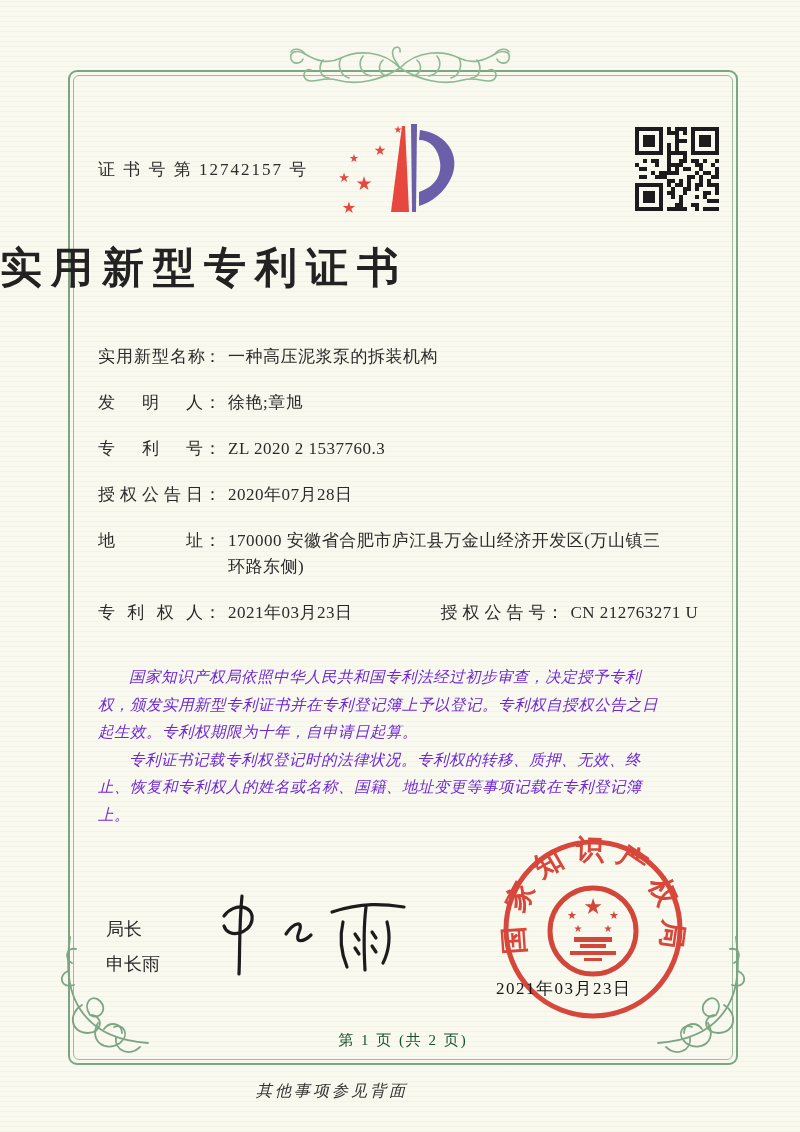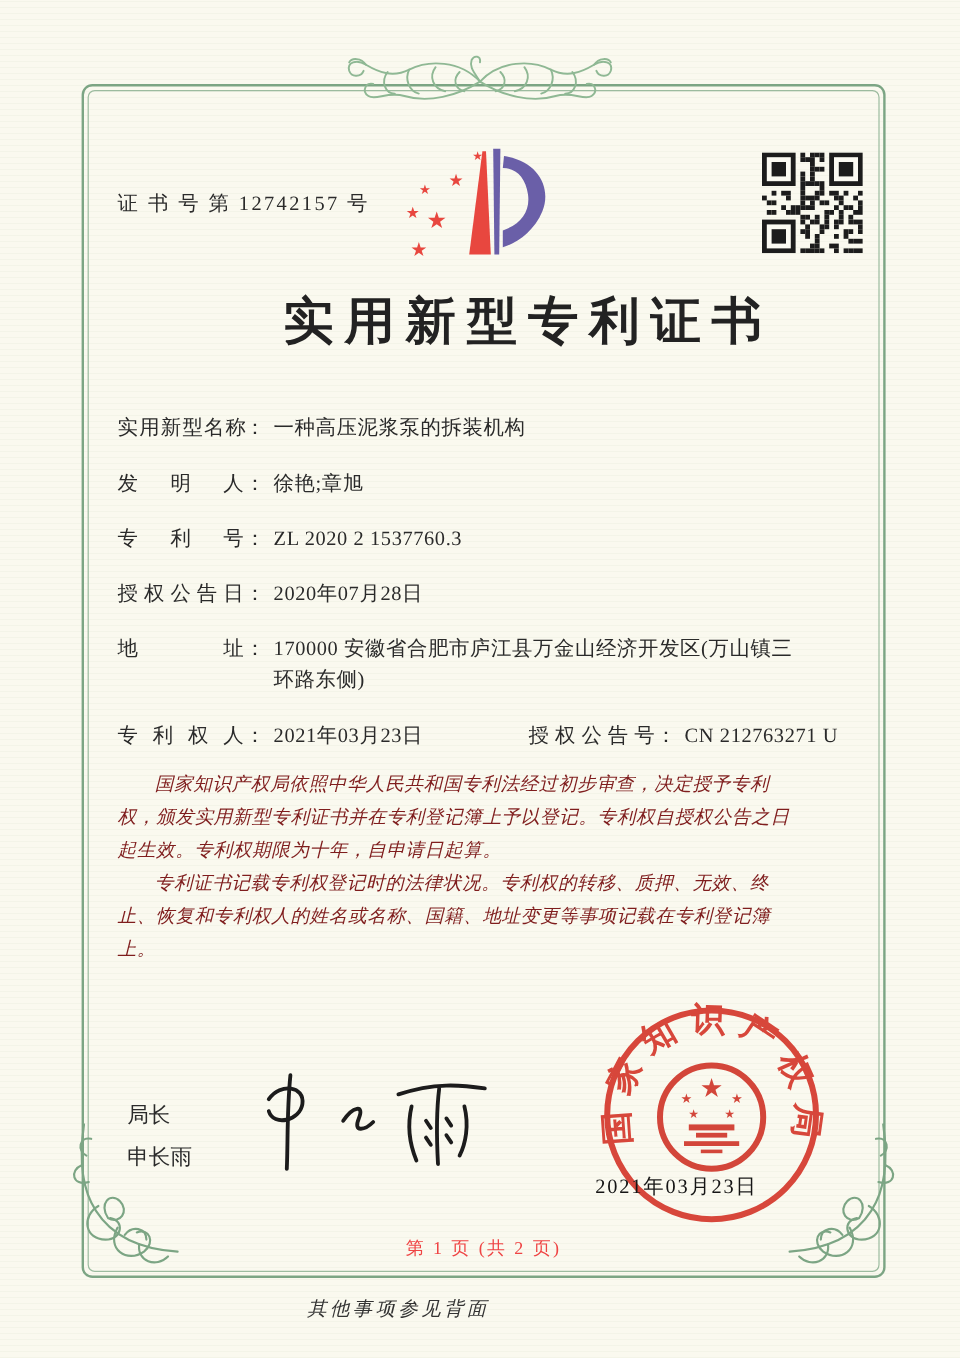--- a/index.html
+++ b/index.html
@@ -27,53 +27,53 @@
   .bl-orn { left:52px; top:933px; }
   .br-orn { left:622px; top:933px; transform:scaleX(-1); }
   
   .cert-no {
     position:absolute; left:98px; top:120px;
     font-size:17px; letter-spacing:2px; color:#2b2b2b;margin-top:38px;
   }
   .logo { position:absolute; left:336px; top:110px; }
   .qr { position:absolute; left:635px; top:127px; width:84px; height:84px; }
   .title {
-    position:absolute; left:0; top:240px; width:644px; text-align:right;
+    position:absolute; left:0; top:240px; width:644px; text-align:left;
     font-size:42px; font-weight:600; letter-spacing:9px; color:#222;
   }
   
   .fields { position:absolute; left:98px; top:344px; width:575px; font-size:17px; color:#2a2a2a; }
   .field-row { margin-bottom:20px; line-height:26px; white-space:nowrap; }
   .flabel {
     display:inline-block; width:106px; text-align:justify; text-align-last:justify;
     vertical-align:top; letter-spacing:1px;
   }
   .fcolon { display:inline-block; vertical-align:top; margin-right:7px; }
   .fvalue { display:inline-block; vertical-align:top; letter-spacing:0.5px; white-space:normal; }
   .addr-value { width:448px; }
   .gazette-group { display:inline-block; margin-left:88px; }
   
   .body-text {
-    position:absolute; left:98px; top:640px; width:560px;
-    font-size:15.5px; line-height:27.5px; font-style:italic; color:#7f1d1d;
+    position:absolute; left:98px; top:663px; width:560px;
+    font-size:15.5px; line-height:27.5px; font-style:italic; color:#6d28d9;
     letter-spacing:0.5px;
     font-family:Liberation Serif, serif;
   }
   .body-text p { text-indent:2em; }
   
   .signer { position:absolute; left:106px; top:912px; font-size:18px; line-height:35px; color:#2b2b2b; font-family:"Liberation Sans","DejaVu Sans",sans-serif; }
   .signature { position:absolute; left:212px; top:876px; }
   .seal { position:absolute; left:498px; top:834px; opacity:0.92; }
   .seal-date {
     position:absolute; left:496px; top:977px; font-size:17px; letter-spacing:1.5px;
     color:#151515; z-index:5;
   }
   .page-info {
     position:absolute; left:68px; top:1031px; width:670px; text-align:center;
-    font-size:15px; letter-spacing:2px; color:#ef4444;
+    font-size:15px; letter-spacing:2px; color:#14532d;
   }
   .back-note {
     position:absolute; left:0; top:1081px; width:664px; text-align:center;
     font-size:16px; font-style:italic; letter-spacing:3px; color:#333;
   }
 </style>
 </head>
 <body>
 
 <div class="page">

